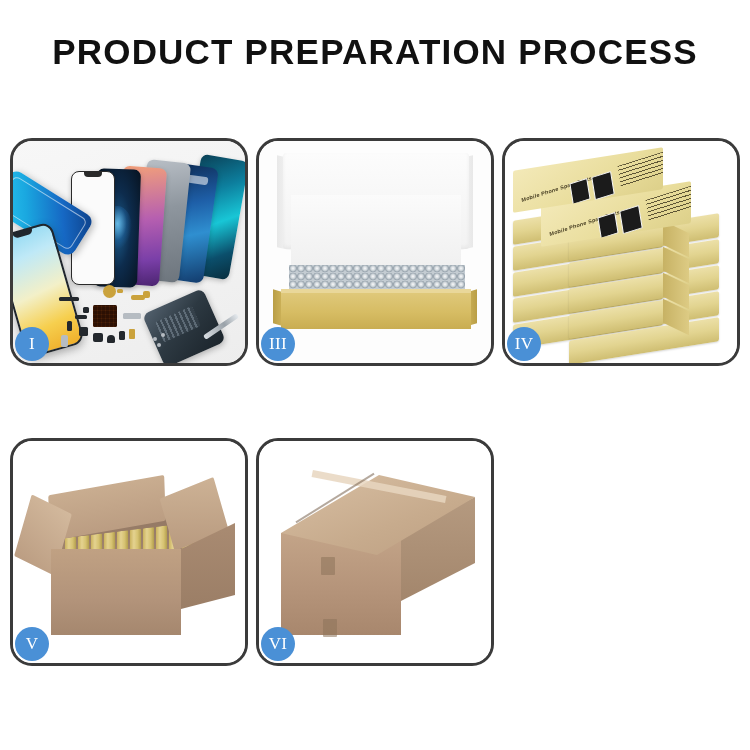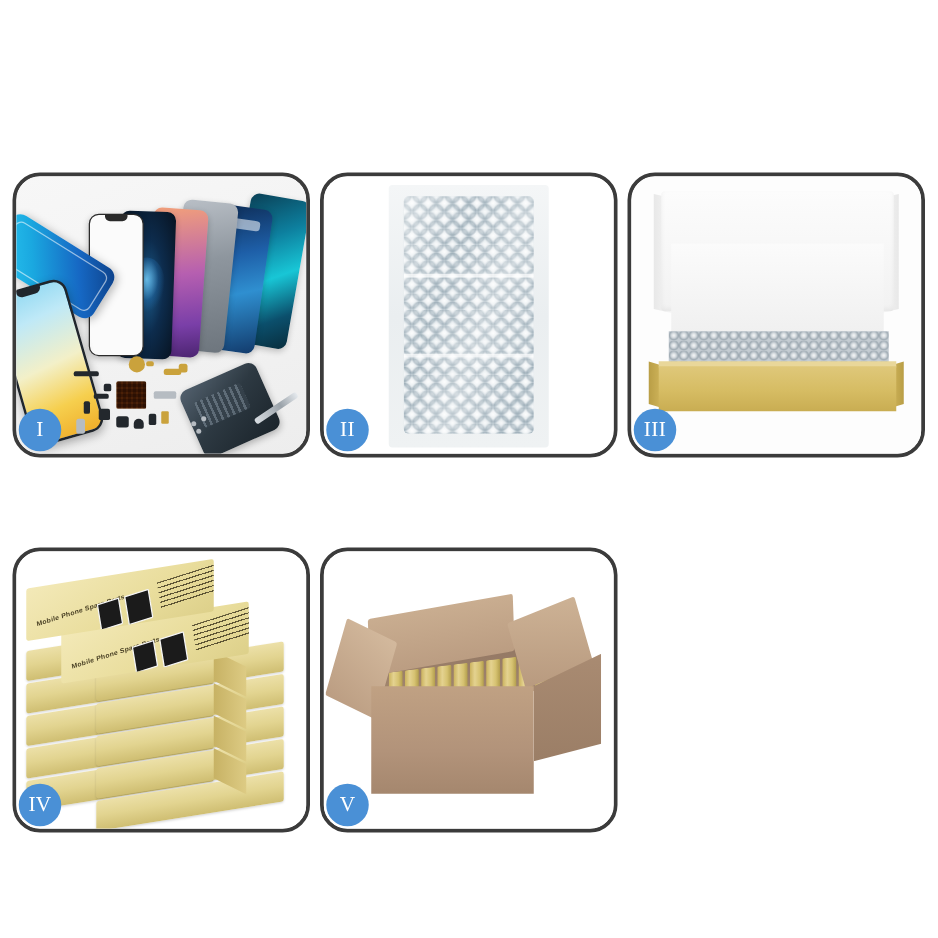--- a/index.html
+++ b/index.html
@@ -458,20 +458,21 @@
     position:absolute;
     width:14px; height:18px;
     background: rgba(140,114,90,0.55);
     border-radius:1px;
   }
 </style>
 </head>
 <body>
 
 <div id="header">
+  <h1 id="page-title">PRODUCT PREPARATION PROCESS</h1>
 </div>
 
 <div id="panel-grid">
 
   <div class="panel">
     <div class="panel-photo">
       <div class="p1-bg"></div>
       <div class="phone ph-teal"></div>
       <div class="phone ph-purpleblue"></div>
       <div class="phone ph-gray"></div>
@@ -500,34 +501,20 @@
         <div class="part silver round" style="left:104px;top:50px;width:4px;height:4px;"></div>
         <div class="part silver round" style="left:100px;top:60px;width:4px;height:4px;"></div>
         <div class="part dark" style="left:26px;top:24px;width:6px;height:6px;"></div>
         <div class="part gold" style="left:60px;top:6px;width:6px;height:4px;"></div>
       </div>
       <div class="tweezers"></div>
     </div>
     <div class="badge">I</div>
   </div>
 
-  <div class="panel">
-    <div class="panel-photo">
-      <div class="p2-bg"></div>
-      <div class="bw-sheet"></div>
-      <div class="bw-inner">
-        <div class="bw-bubbles"></div>
-        <div class="bw-bubbles2"></div>
-        <div class="bw-seam" style="top:62px;"></div>
-        <div class="bw-seam" style="top:126px;"></div>
-        <div class="bw-gloss"></div>
-      </div>
-    </div>
-    <div class="badge">II</div>
-  </div>
 
   <div class="panel">
     <div class="panel-photo">
       <div class="p3-bg"></div>
       <div class="p3-lid-left"></div>
       <div class="p3-lid-right"></div>
       <div class="p3-lid"></div>
       <div class="p3-inner-white"></div>
       <div class="p3-bubble">
         <div class="p3-bubble-tex"></div>
@@ -600,14 +587,27 @@
       </div>
       <div class="c5-flap-back"></div>
       <div class="c5-flap-right"></div>
       <div class="c5-flap-left"></div>
       <div class="c5-right"></div>
       <div class="c5-front"></div>
     </div>
     <div class="badge">V</div>
   </div>
 
+  <div class="panel">
+    <div class="panel-photo">
+      <div class="p6-bg"></div>
+      <div class="c6-right"></div>
+      <div class="c6-front"></div>
+      <div class="c6-top"></div>
+      <div class="c6-tapeline"></div>
+      <div class="c6-seam"></div>
+      <div class="c6-tab" style="left:62px; top:116px;"></div>
+      <div class="c6-tab" style="left:64px; top:178px;"></div>
+    </div>
+    <div class="badge">VI</div>
+  </div>
 
 </div>
 
 </body></html>

